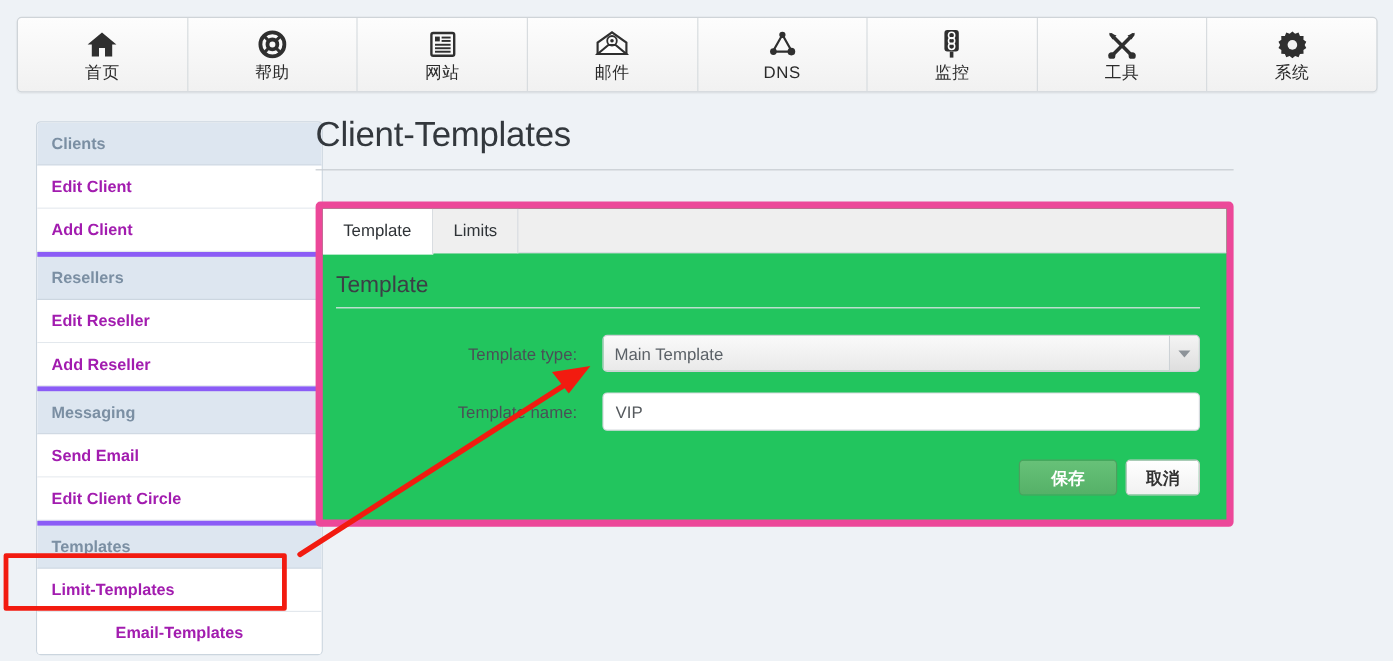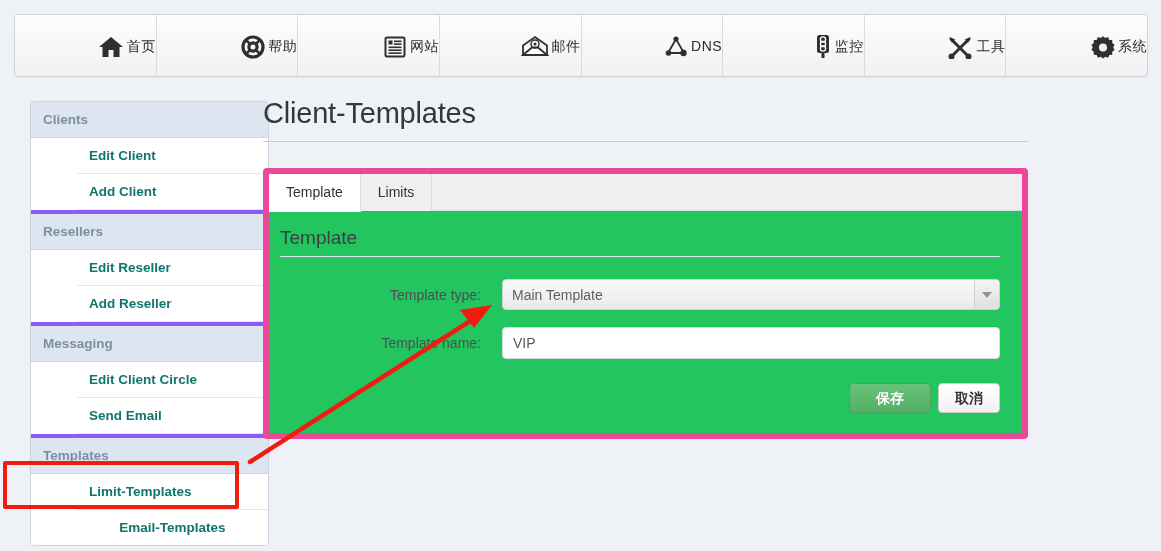--- a/index.html
+++ b/index.html
@@ -18,22 +18,22 @@
     width: 1134px; height: 63px;
     background: linear-gradient(to bottom, #fdfdfd 0%, #f1f1f1 100%);
     border: 1px solid #cfd4d8;
     border-radius: 4px;
     display: flex;
     box-shadow: 0 1px 1px rgba(0,0,0,.04);
   }
   .navitem {
     flex: 1 1 0;
     position: relative;
-    display: flex; flex-direction: row;
-    align-items: center; justify-content: flex-end;
+    display: flex; flex-direction: column;
+    align-items: center; justify-content: center;
     gap: 3px;
     cursor: pointer;
     border-right: 1px solid #d8dcdf;
     color: #2b2b2b;
     background: transparent;
   }
   .navitem:last-child { border-right: none; }
   .navitem.active {
     background: linear-gradient(to bottom, #e4e4e4 0%, #efefef 45%, #e6e6e6 100%);
     border-left: 1px solid #bcbcbc;
@@ -66,26 +66,25 @@
     padding: 10px 12px;
     border-bottom: 1px solid #ccd6e0;
     border-top: 4px solid #8b5cf6;
   }
   .side-group.first { border-top: none; }
   .side-link {
     display: block;
     padding: 10px 12px;
     font-size: 13.5px;
     font-weight: bold;
-    color: #0f766e;
+    color: #a21caf;
     background: #fff;
     border-bottom: 1px solid #e3e8ed;
     cursor: pointer;
     text-decoration: none;
-    margin-left: 46px;
   }
   .side-link:last-child { border-bottom: none; text-align: center; }
 
   
   .main { position: absolute; left: 263px; top: 93px; width: 765px; }
   .page-title {
     font-size: 29px; font-weight: 400; color: #33383d;
     letter-spacing: -.2px; margin: 0; padding: 0 0 4px 0;
     line-height: 40px;
   }
@@ -303,22 +302,22 @@
   <nav class="sidebar">
     <div class="side-group first">Clients</div>
     <a class="side-link">Edit Client</a>
     <a class="side-link">Add Client</a>
 
     <div class="side-group">Resellers</div>
     <a class="side-link">Edit Reseller</a>
     <a class="side-link">Add Reseller</a>
 
     <div class="side-group">Messaging</div>
+    <a class="side-link">Send Email</a>
     <a class="side-link">Edit Client Circle</a>
-    <a class="side-link">Send Email</a>
 
     <div class="side-group">Templates</div>
     <a class="side-link">Limit-Templates</a>
     <a class="side-link">Email-Templates</a>
   </nav>
 
   <div class="main">
     <h1 class="page-title">Client-Templates</h1>
     <div class="title-rule"></div>
 

